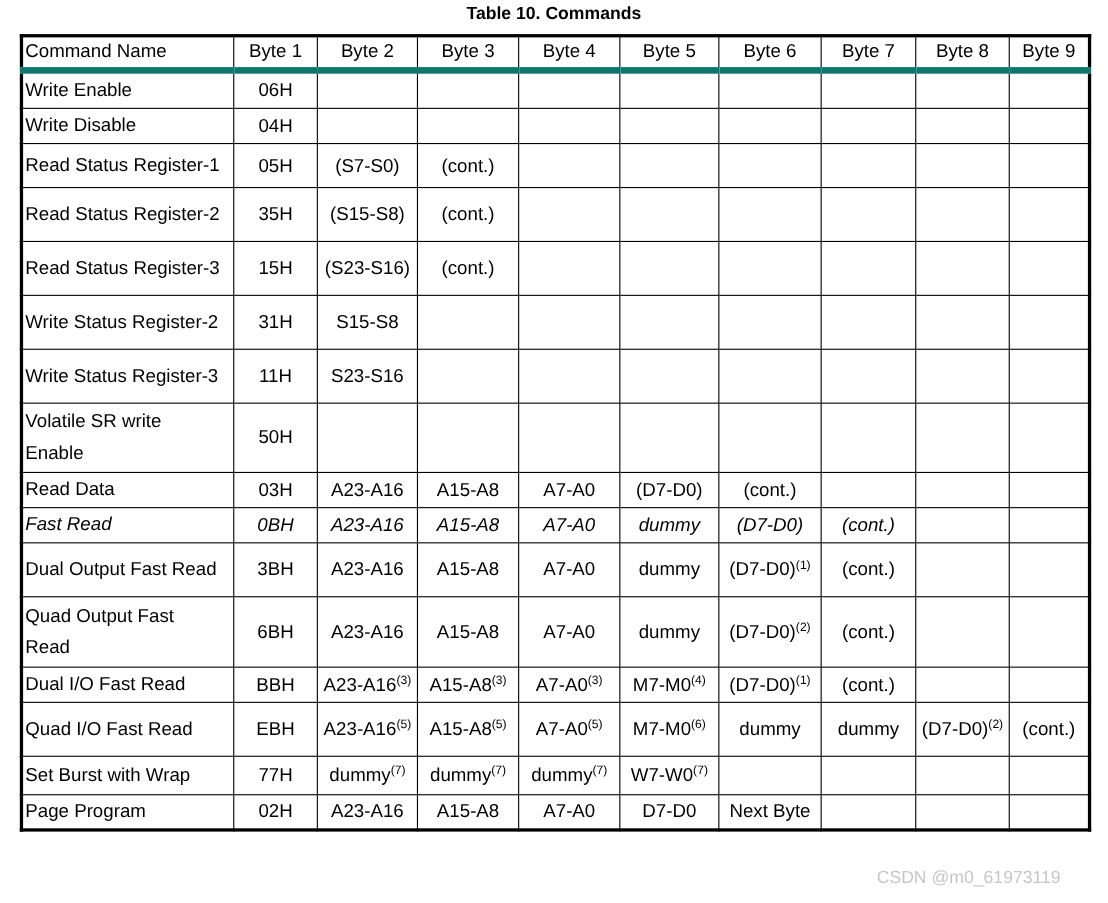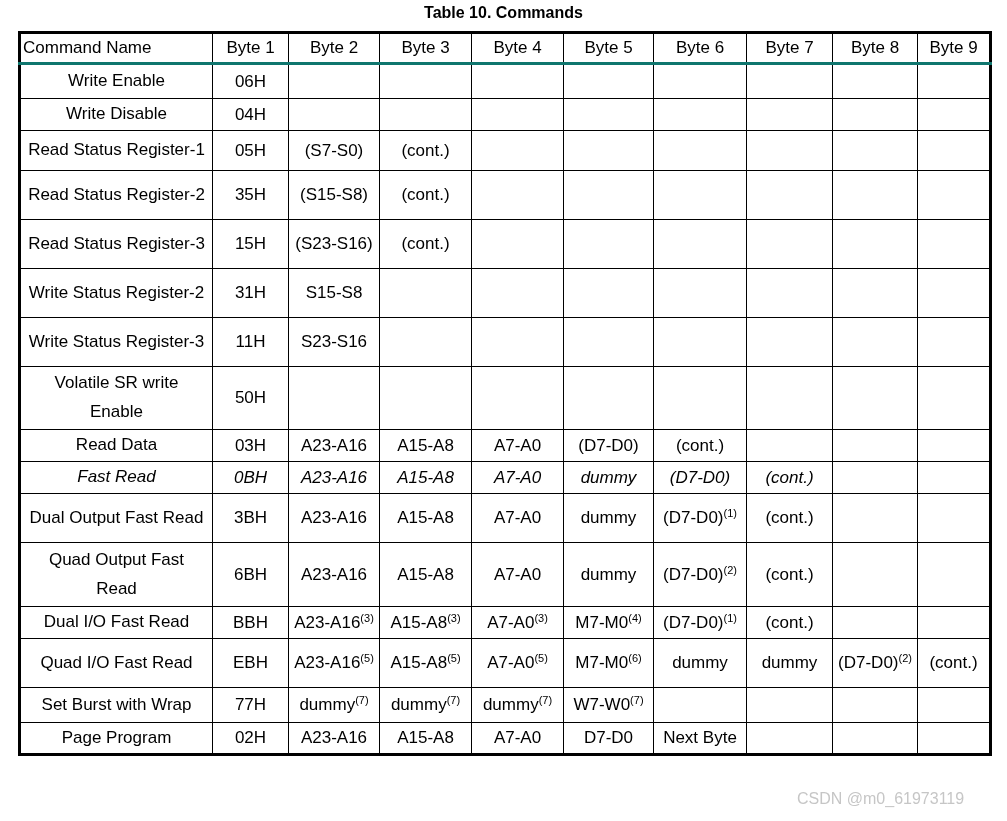--- a/index.html
+++ b/index.html
@@ -33,25 +33,25 @@
   }
   table.cmd-table th,
   table.cmd-table td {
     border: 1px solid #000000;
     padding: 0 2px;
     overflow: hidden;
     vertical-align: middle;
     font-weight: normal;
   }
   table.cmd-table thead th {
-    border-bottom: 3px solid #0f766e;
+    border-bottom: 6px solid #0f766e;
   }
   .col-cmd { text-align: left; }
   .cell-byte { text-align: center; padding: 0 1px; }
-  td.col-cmd { white-space: pre-line; line-height: 1.7; text-align: center; }
+  td.col-cmd { white-space: pre-line; line-height: 1.7; }
   sup.note {
     font-size: 11px;
     line-height: 0;
     vertical-align: baseline;
     position: relative;
     top: -6px;
   }
   .watermark {
     position: absolute;
     left: 797px;

